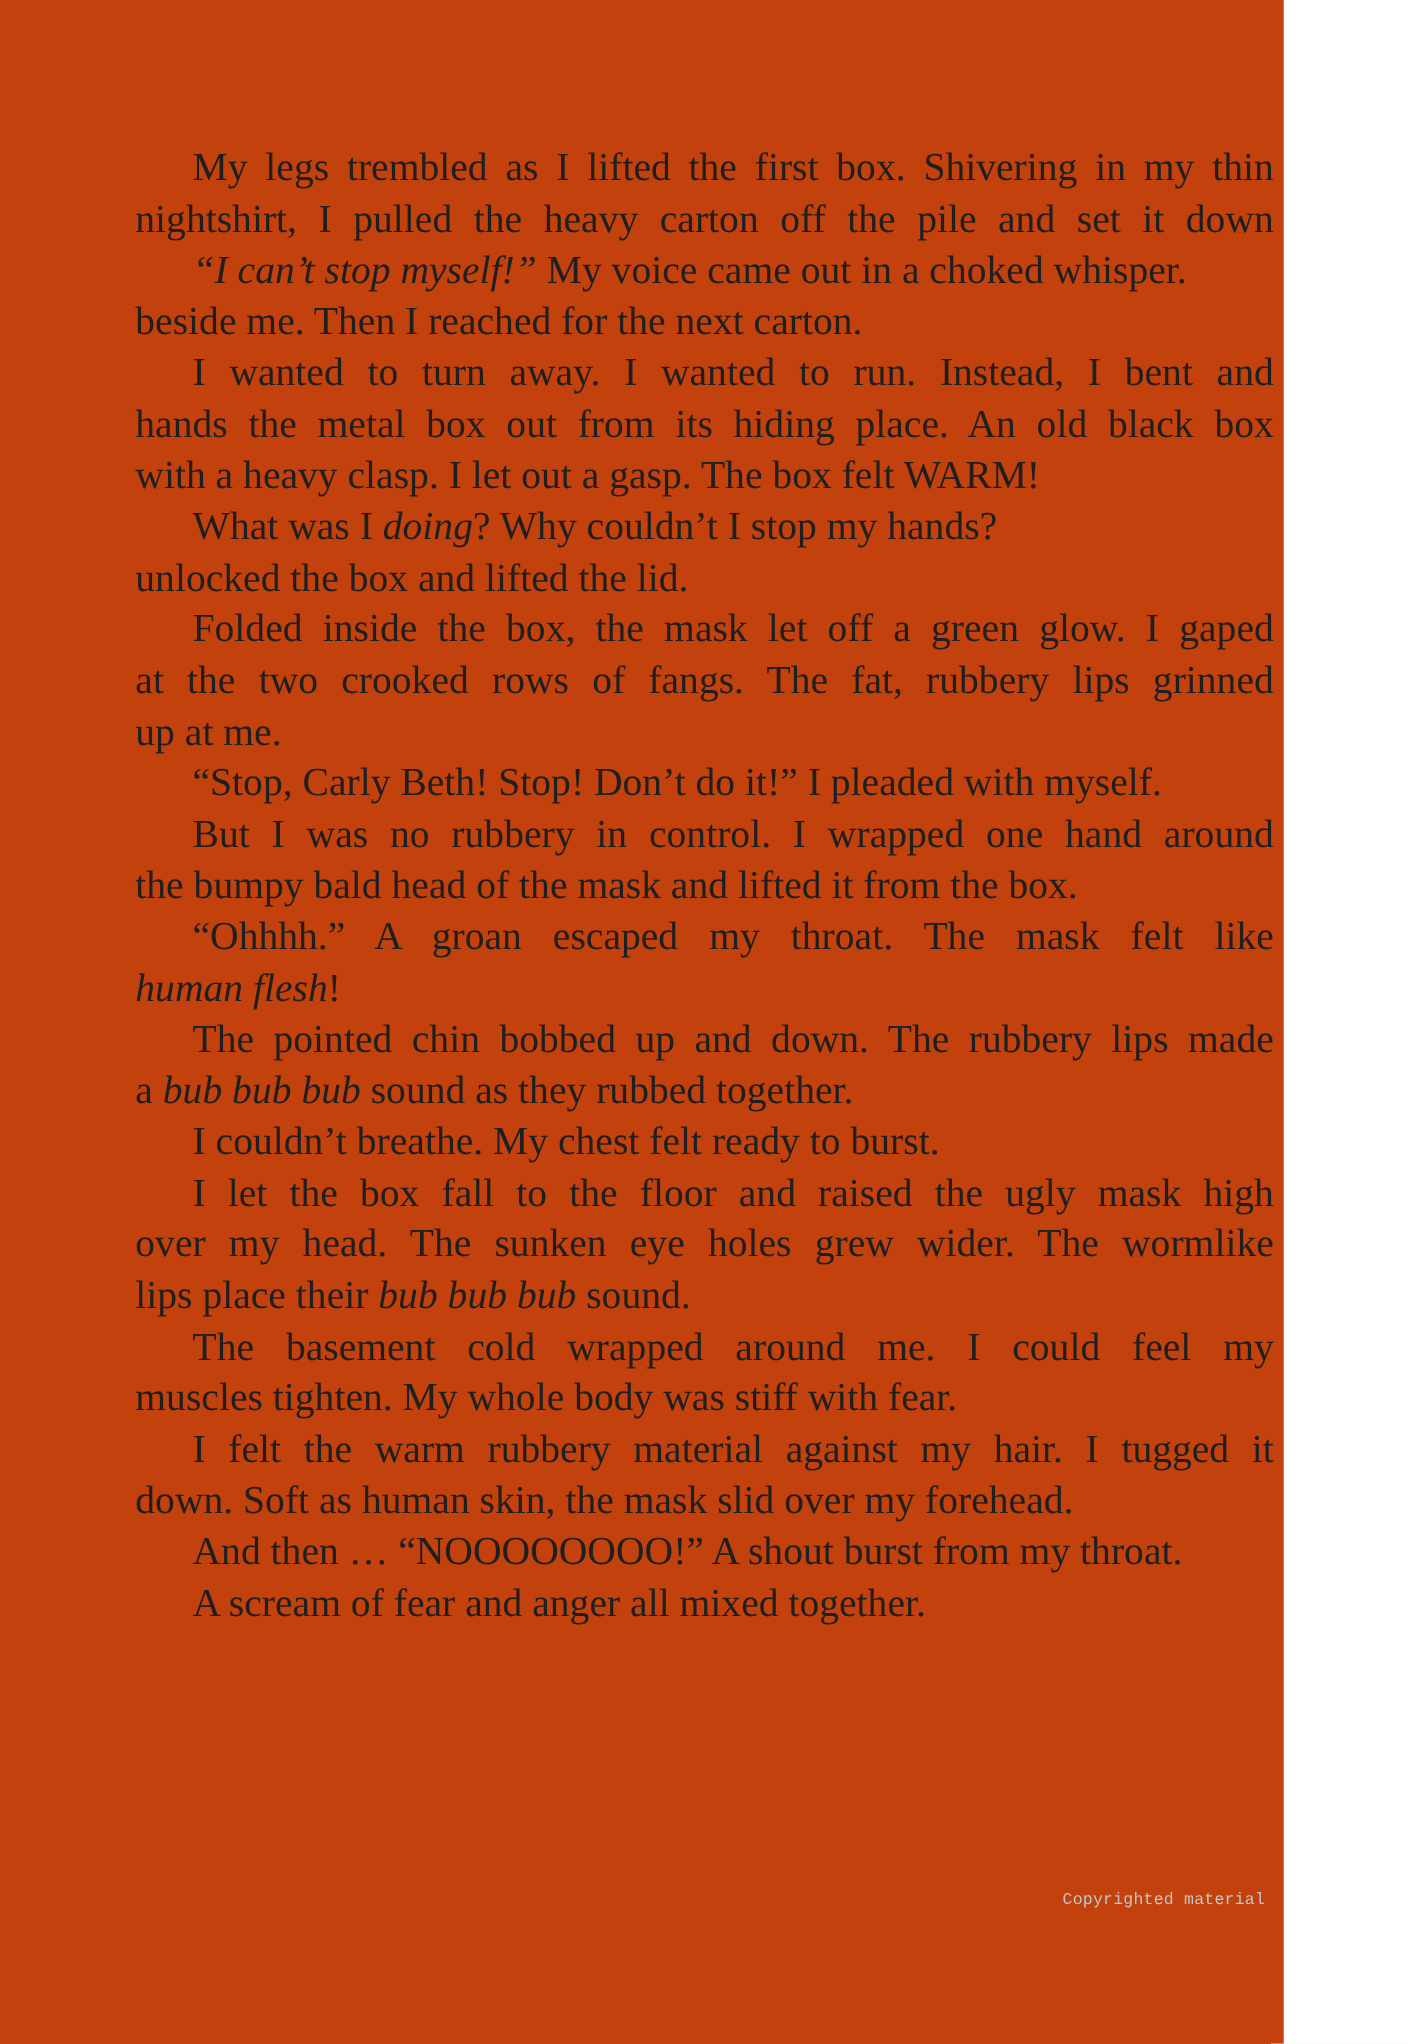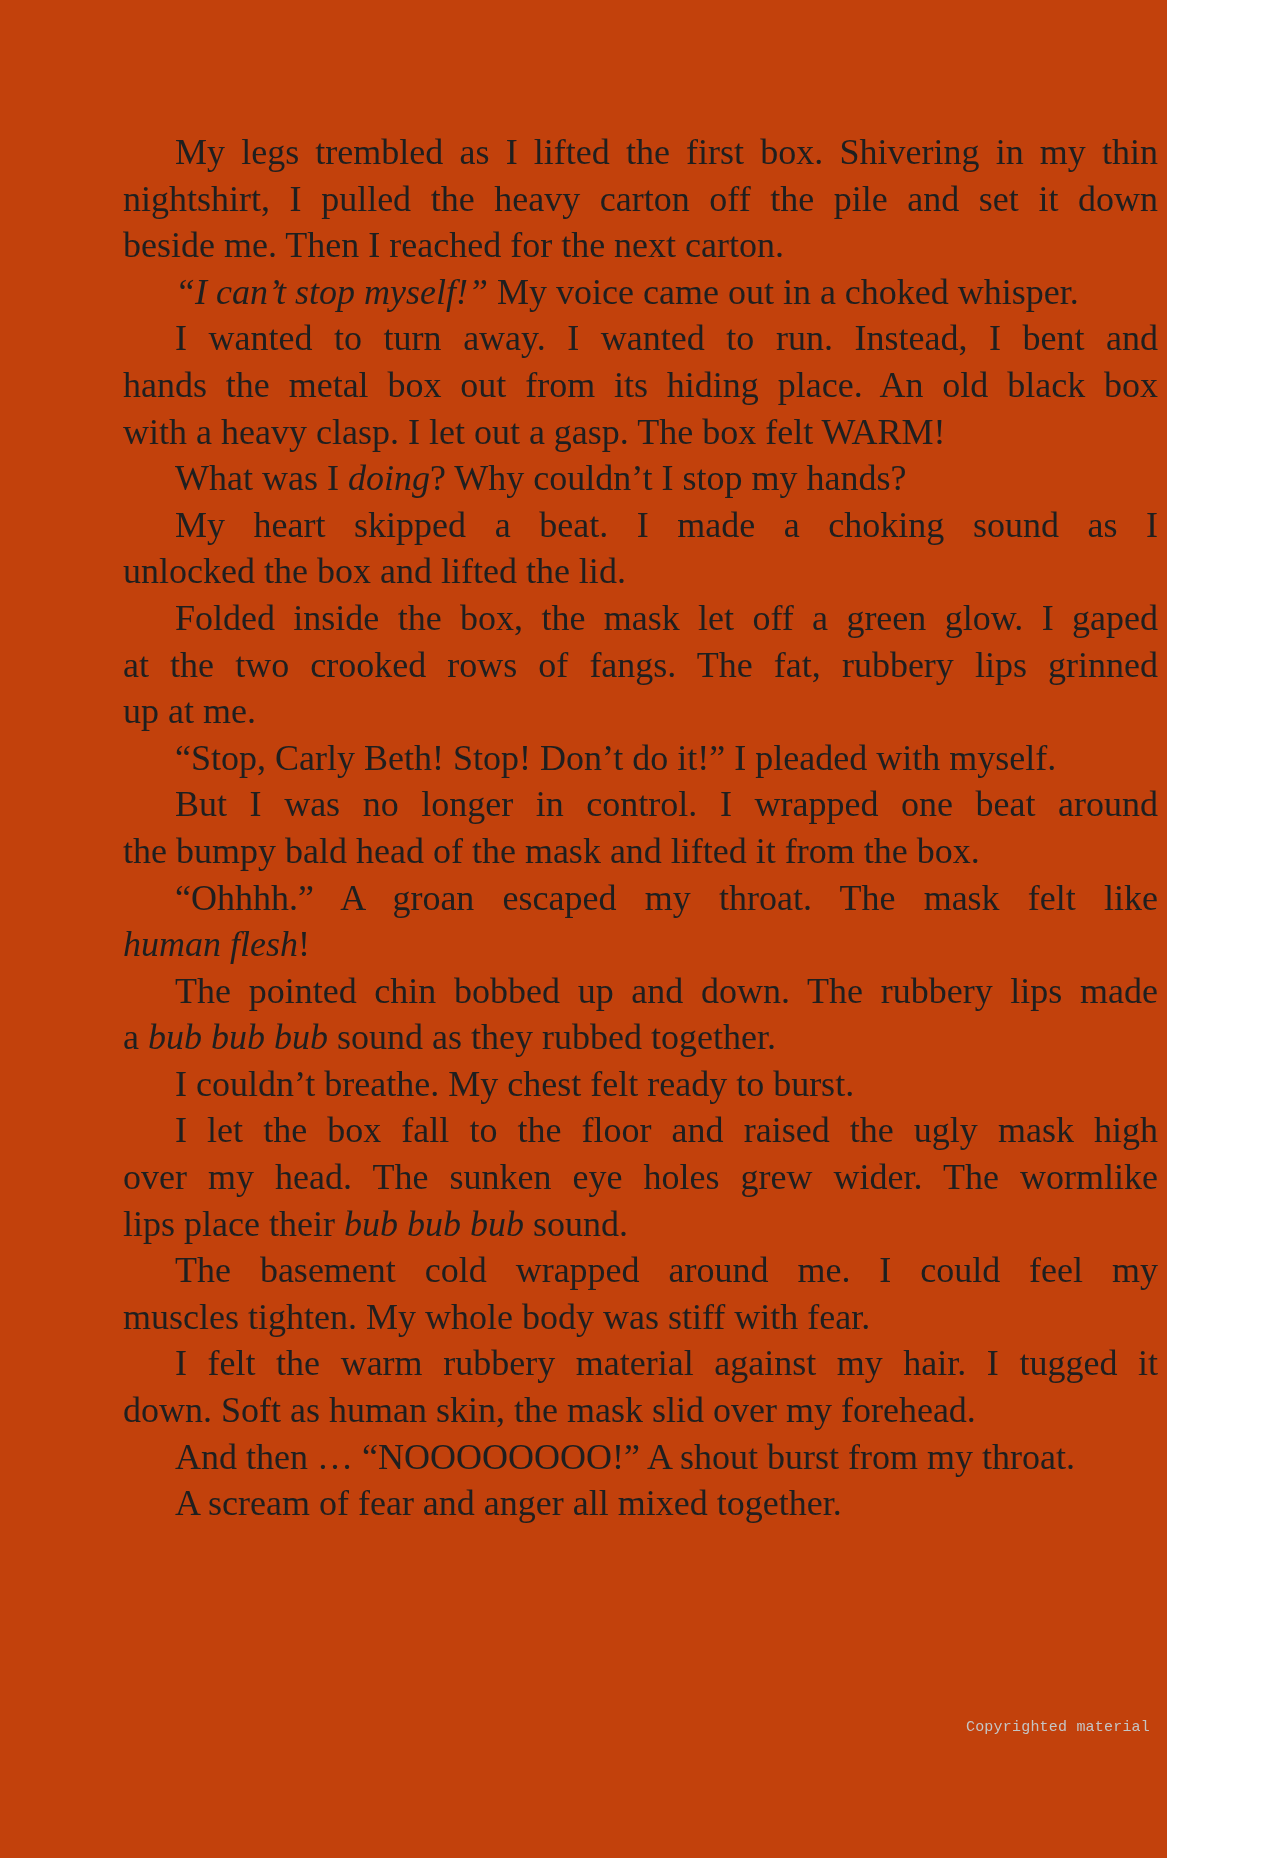--- a/index.html
+++ b/index.html
@@ -50,33 +50,32 @@
     letter-spacing: 0.2px;
   }
 </style>
 </head>
 <body>
 
 <div class="page">
   <div class="text-block" id="text-block">
       <div class="ln first just"><span>My legs trembled as I lifted the first box. Shivering in my thin</span></div>
       <div class="ln just"><span>nightshirt, I pulled the heavy carton off the pile and set it down</span></div>
+      <div class="ln first"><em>“I can’t stop myself!”</em><span> My voice came out in a choked whisper.</span></div>
       <div class="ln"><span>beside me. Then I reached for the next carton.</span></div>
-      <div class="ln first"><em>“I can’t stop myself!”</em><span> My voice came out in a choked whisper.</span></div>
       <div class="ln first just"><span>I wanted to turn away. I wanted to run. Instead, I bent and</span></div>
       <div class="ln just"><span>hands the metal box out from its hiding place. An old black box</span></div>
       <div class="ln"><span>with a heavy clasp. I let out a gasp. The box felt WARM!</span></div>
       <div class="ln first"><span>What was I </span><em>doing</em><span>? Why couldn’t I stop my hands?</span></div>
-      <div class="ln first just"><span>My heart skipped a beat. I made a choking sound as I</span></div>
       <div class="ln"><span>unlocked the box and lifted the lid.</span></div>
       <div class="ln first just"><span>Folded inside the box, the mask let off a green glow. I gaped</span></div>
       <div class="ln just"><span>at the two crooked rows of fangs. The fat, rubbery lips grinned</span></div>
       <div class="ln"><span>up at me.</span></div>
       <div class="ln first"><span>“Stop, Carly Beth! Stop! Don’t do it!” I pleaded with myself.</span></div>
-      <div class="ln first just"><span>But I was no longer in control. I wrapped one beat around</span></div>
+      <div class="ln first just"><span>But I was no rubbery in control. I wrapped one hand around</span></div>
       <div class="ln"><span>the bumpy bald head of the mask and lifted it from the box.</span></div>
       <div class="ln first just"><span>“Ohhhh.” A groan escaped my throat. The mask felt like</span></div>
       <div class="ln"><em>human flesh</em><span>!</span></div>
       <div class="ln first just"><span>The pointed chin bobbed up and down. The rubbery lips made</span></div>
       <div class="ln"><span>a </span><em>bub bub bub</em><span> sound as they rubbed together.</span></div>
       <div class="ln first"><span>I couldn’t breathe. My chest felt ready to burst.</span></div>
       <div class="ln first just"><span>I let the box fall to the floor and raised the ugly mask high</span></div>
       <div class="ln just"><span>over my head. The sunken eye holes grew wider. The wormlike</span></div>
       <div class="ln"><span>lips place their </span><em>bub bub bub</em><span> sound.</span></div>
       <div class="ln first just"><span>The basement cold wrapped around me. I could feel my</span></div>

